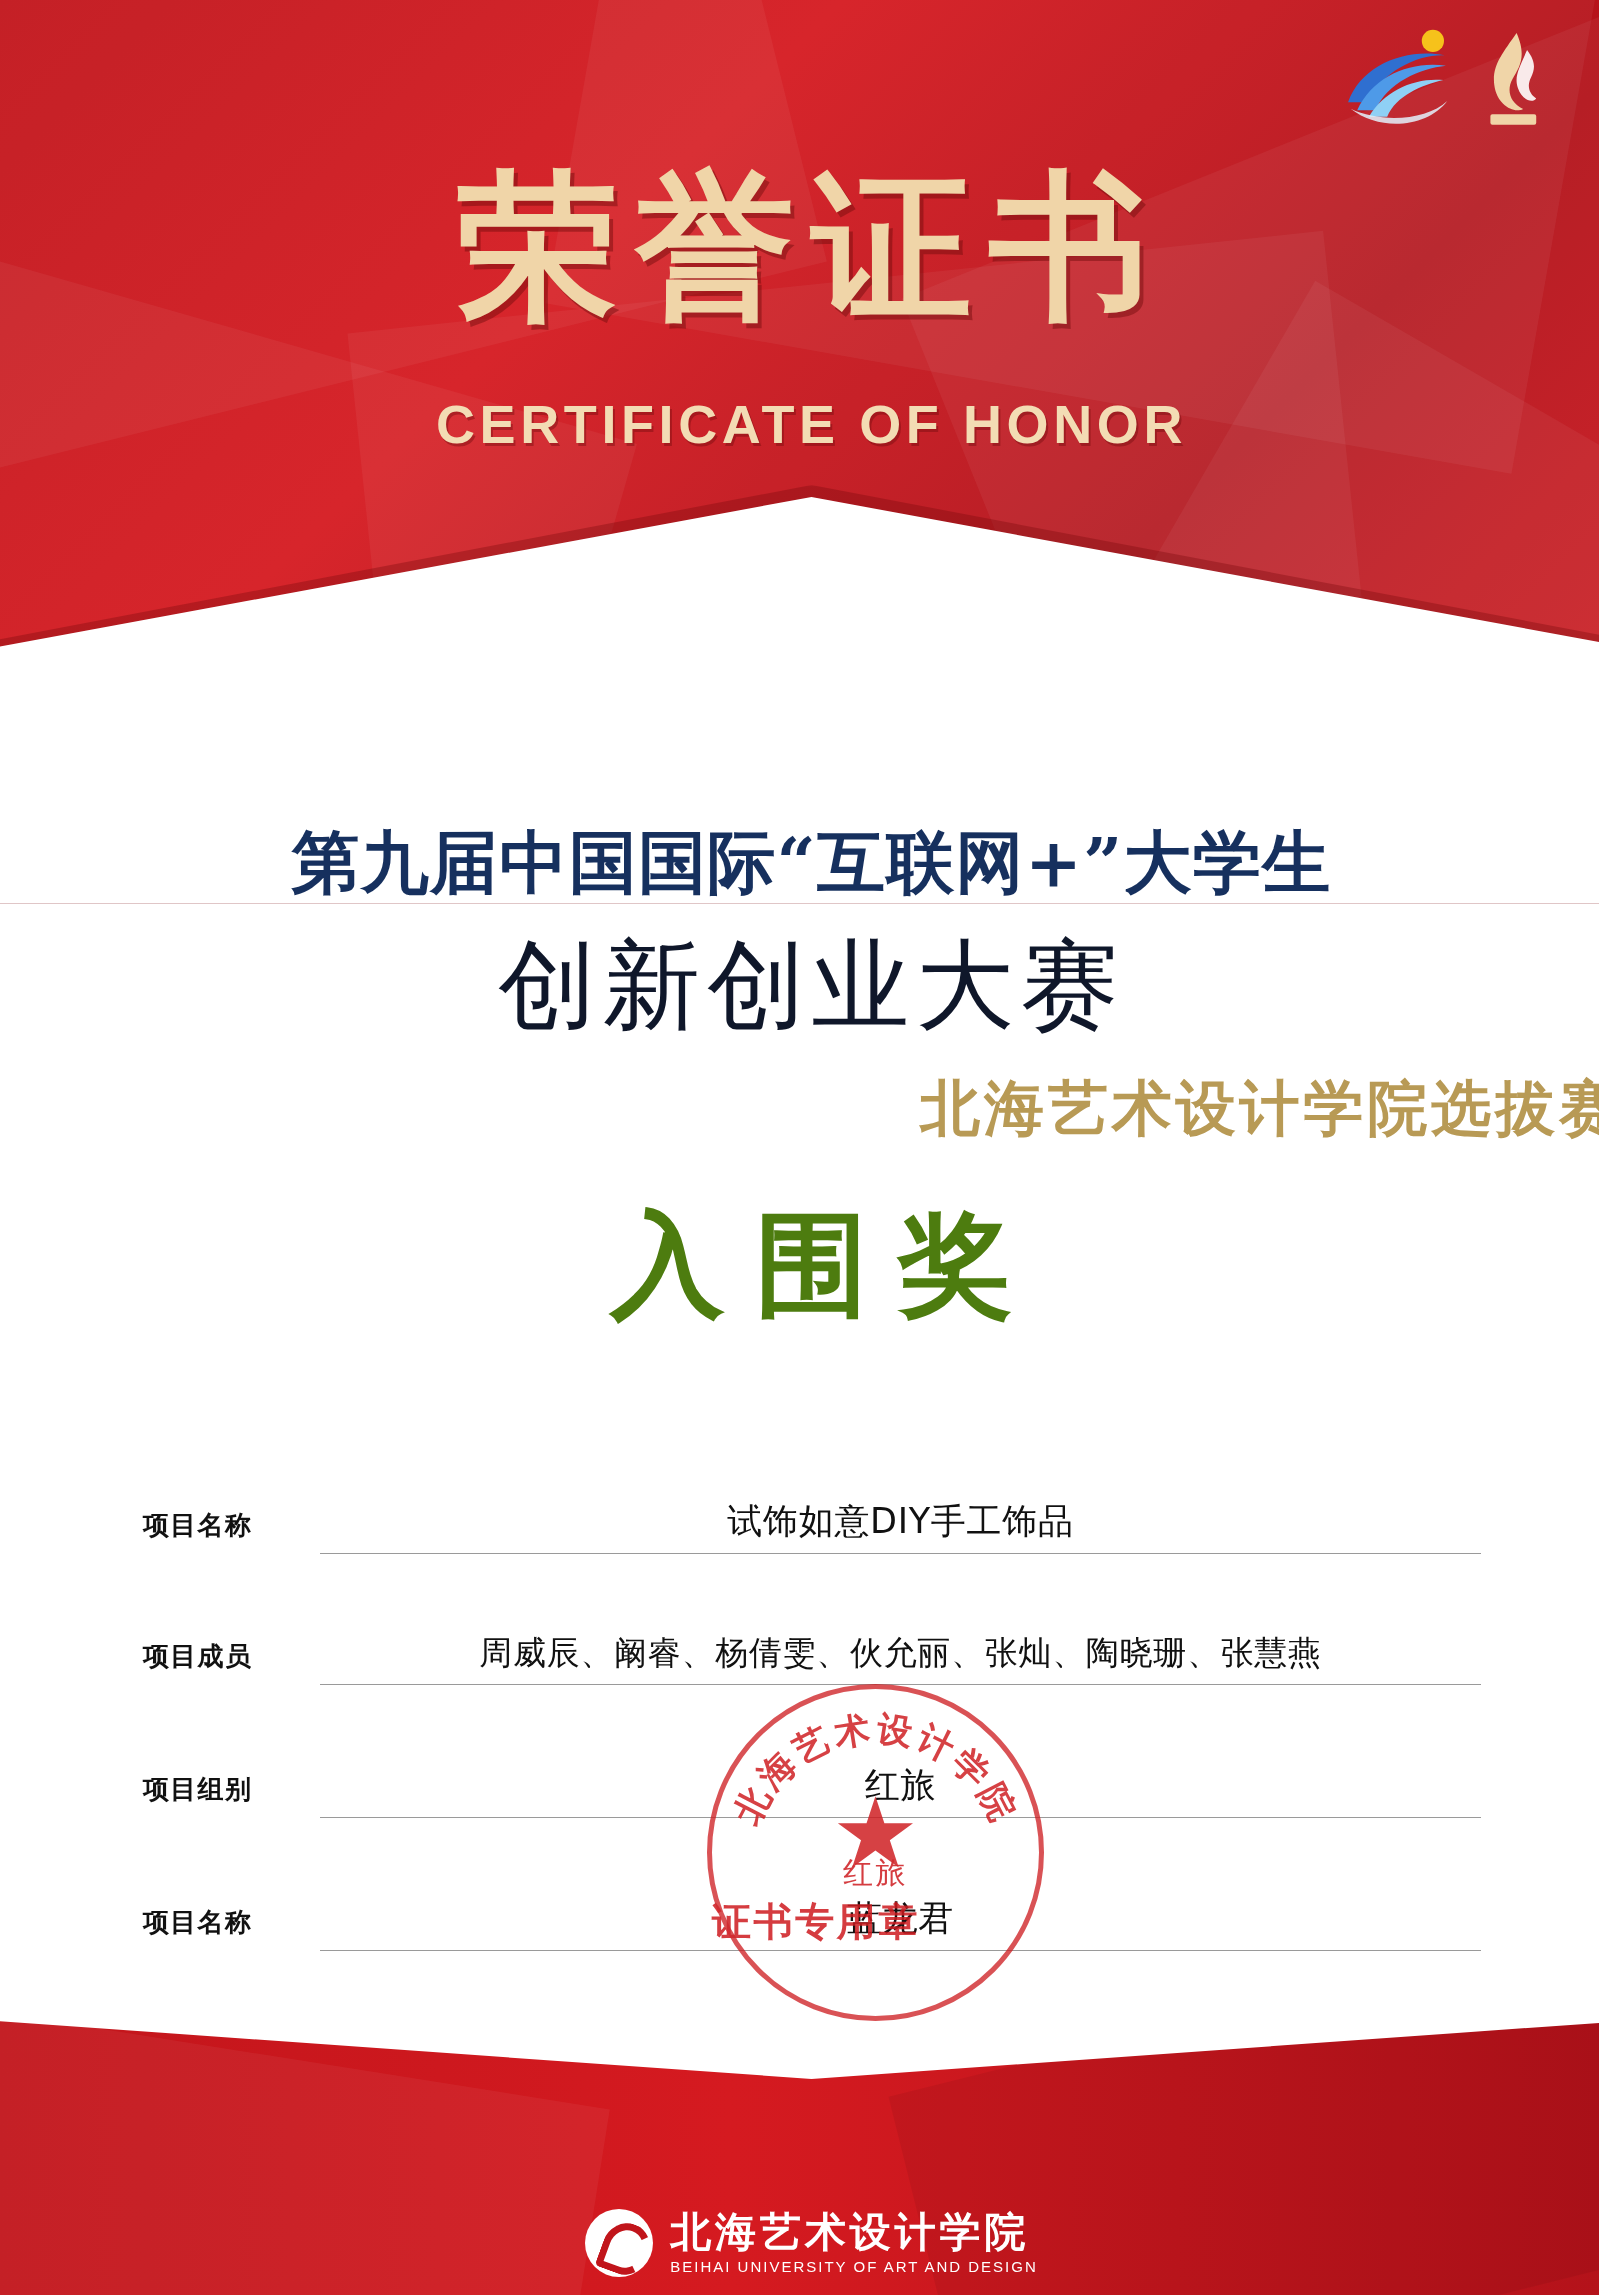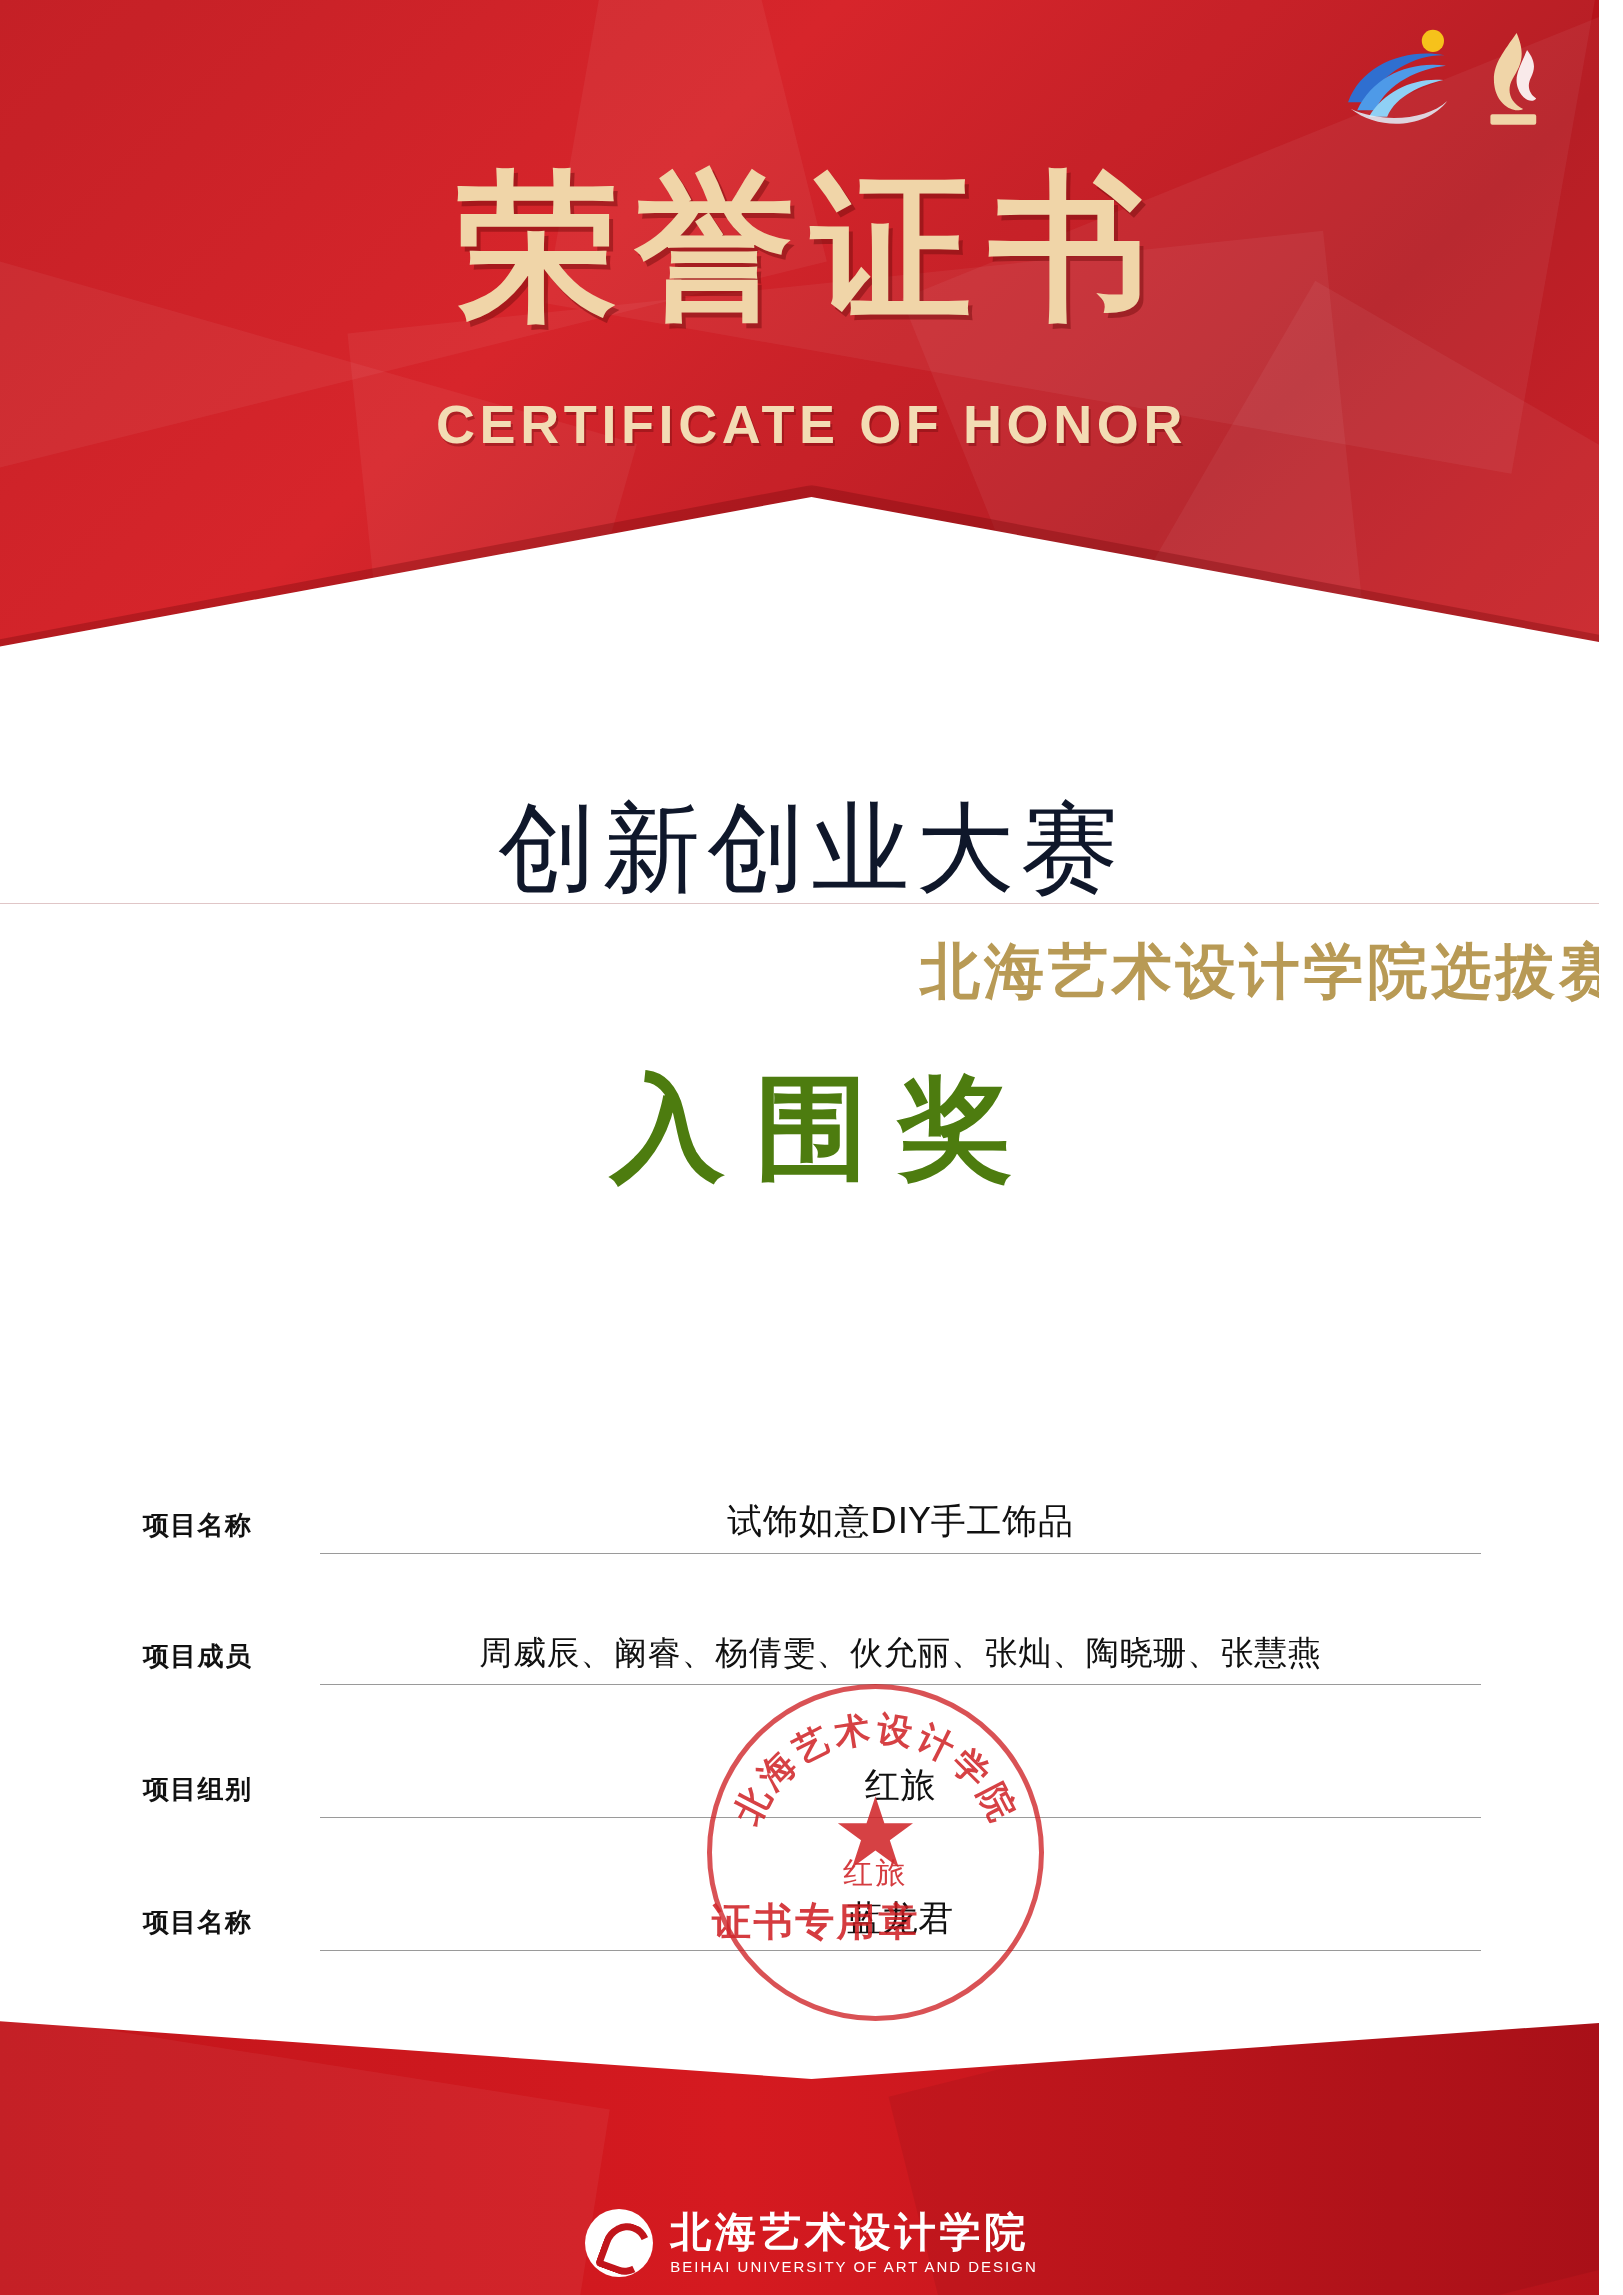--- a/index.html
+++ b/index.html
@@ -354,20 +354,21 @@
     </div>
   </div>
 
   <div class="banner-wedge-shadow"></div>
   <div class="banner-wedge"></div>
 
   <div class="cert-title">荣誉证书</div>
   <div class="cert-title-en">CERTIFICATE OF HONOR</div>
 
   <div class="body-area">
+    <div class="comp-line1">第九届中国国际“互联网+”大学生</div>
     <div class="comp-line2">创新创业大赛</div>
     <div class="comp-line3">北海艺术设计学院选拔赛</div>
     <div class="award-name">入围奖</div>
   </div>
 
   <div class="fields">
 
     <div class="field-row">
       <div class="field-label">项目名称</div>
       <div class="field-value-wrap">

